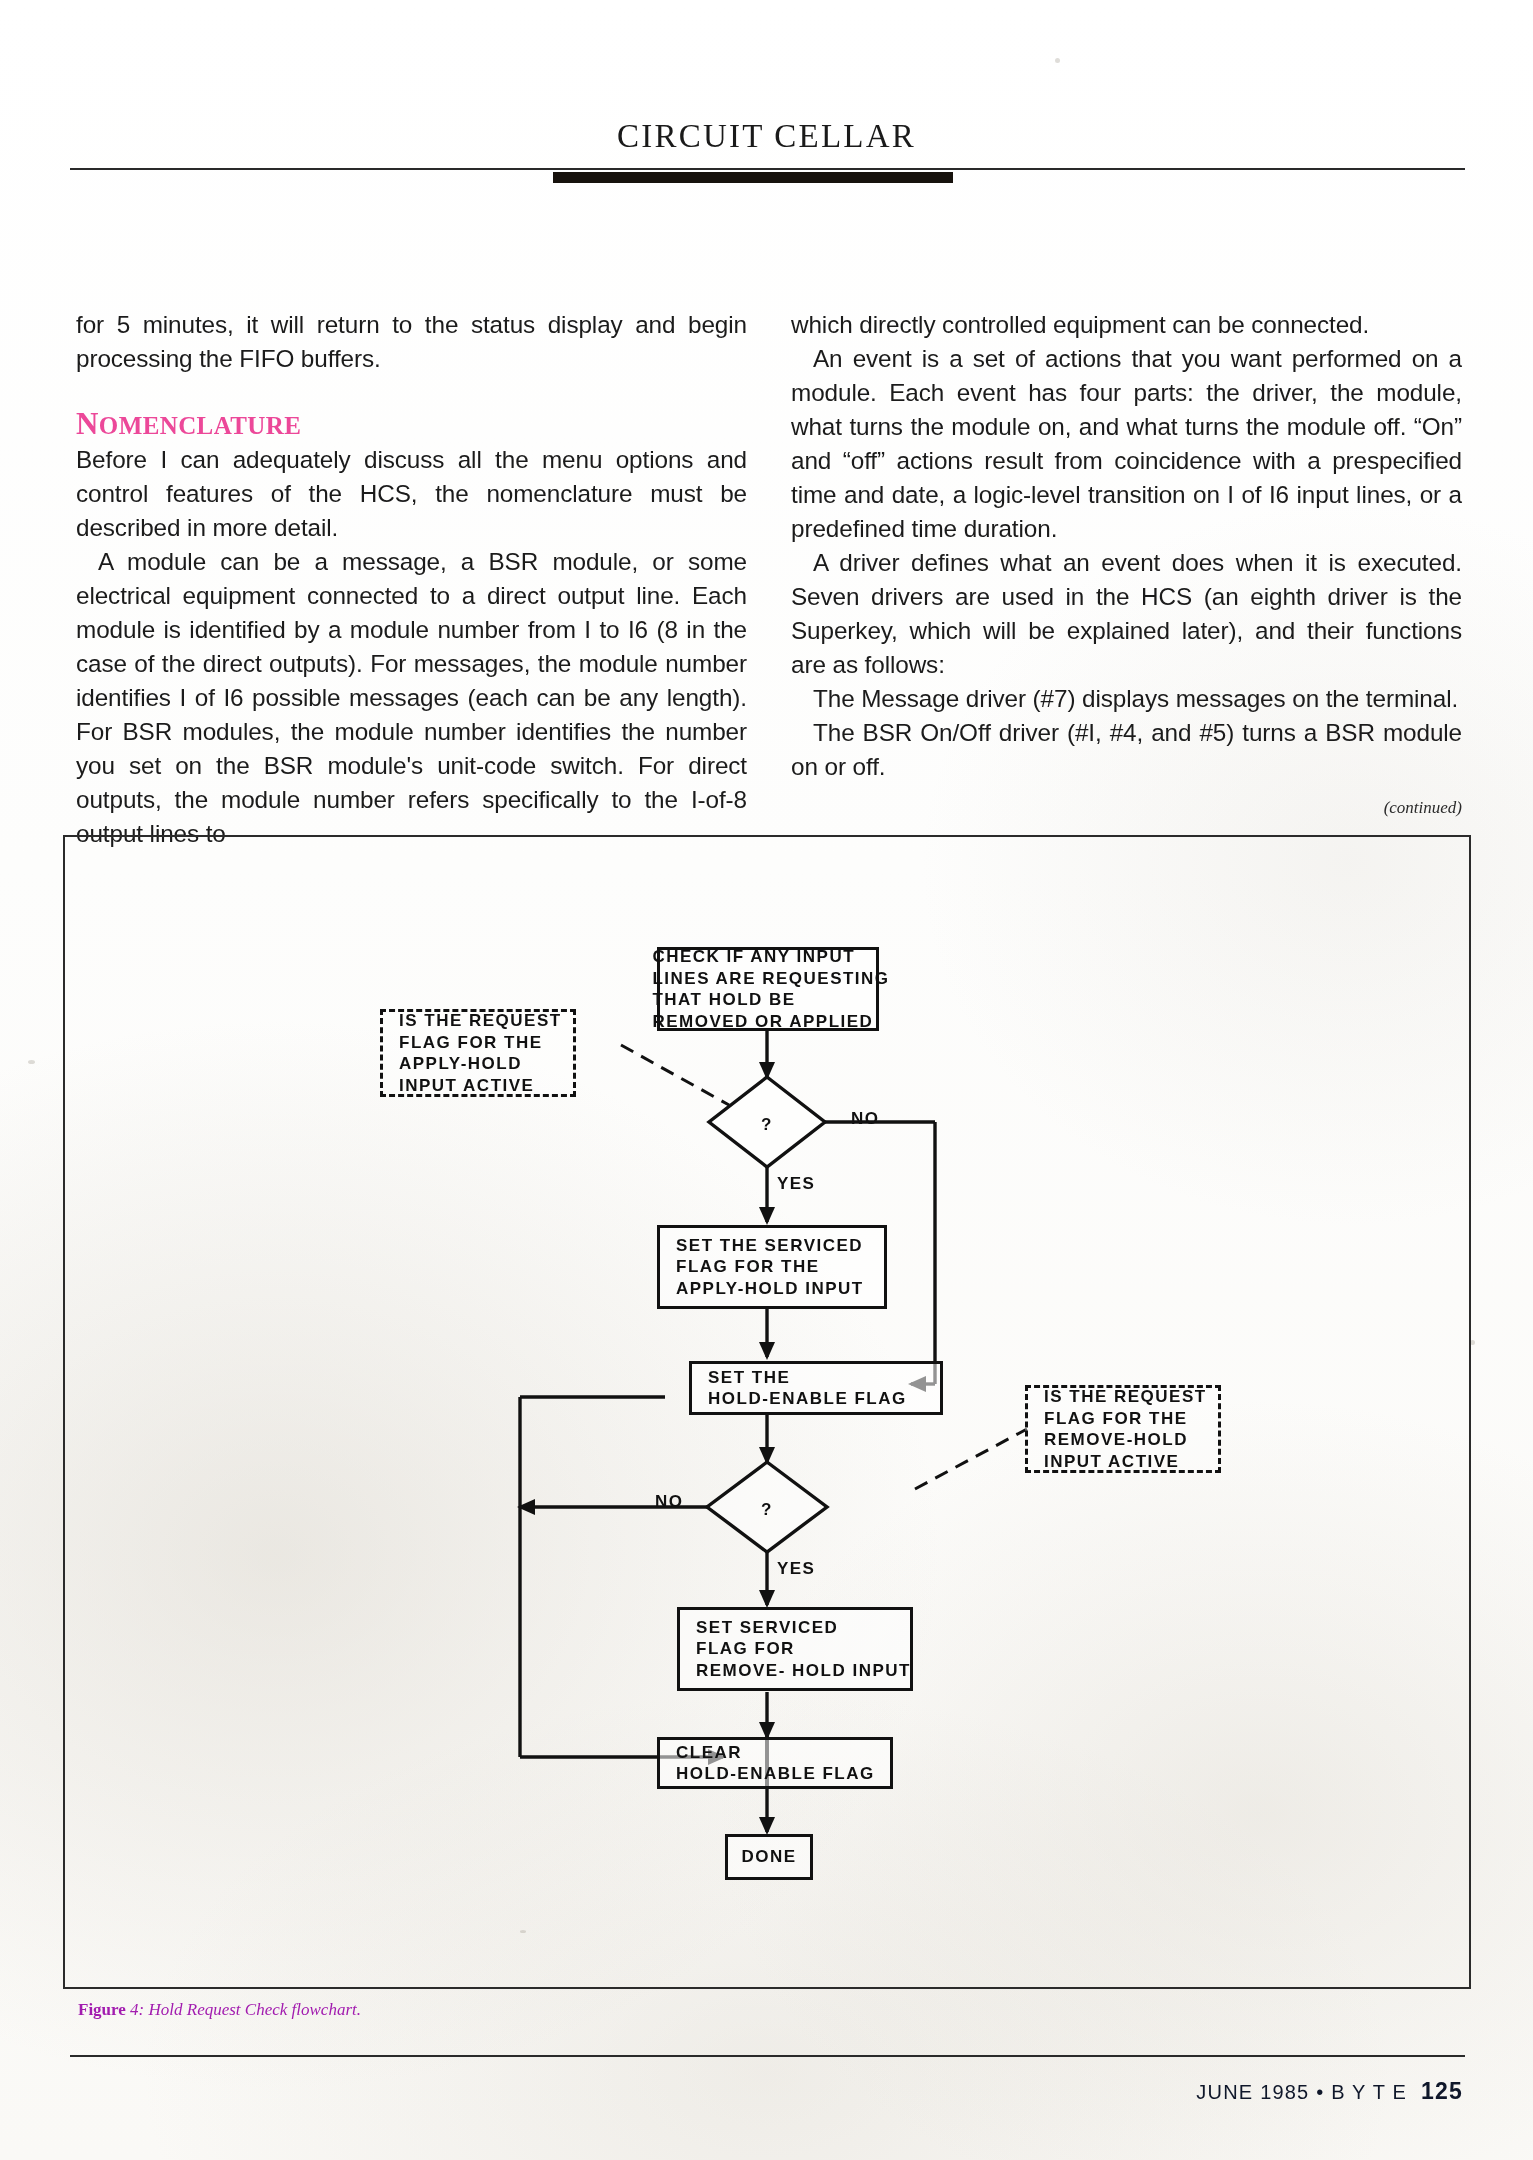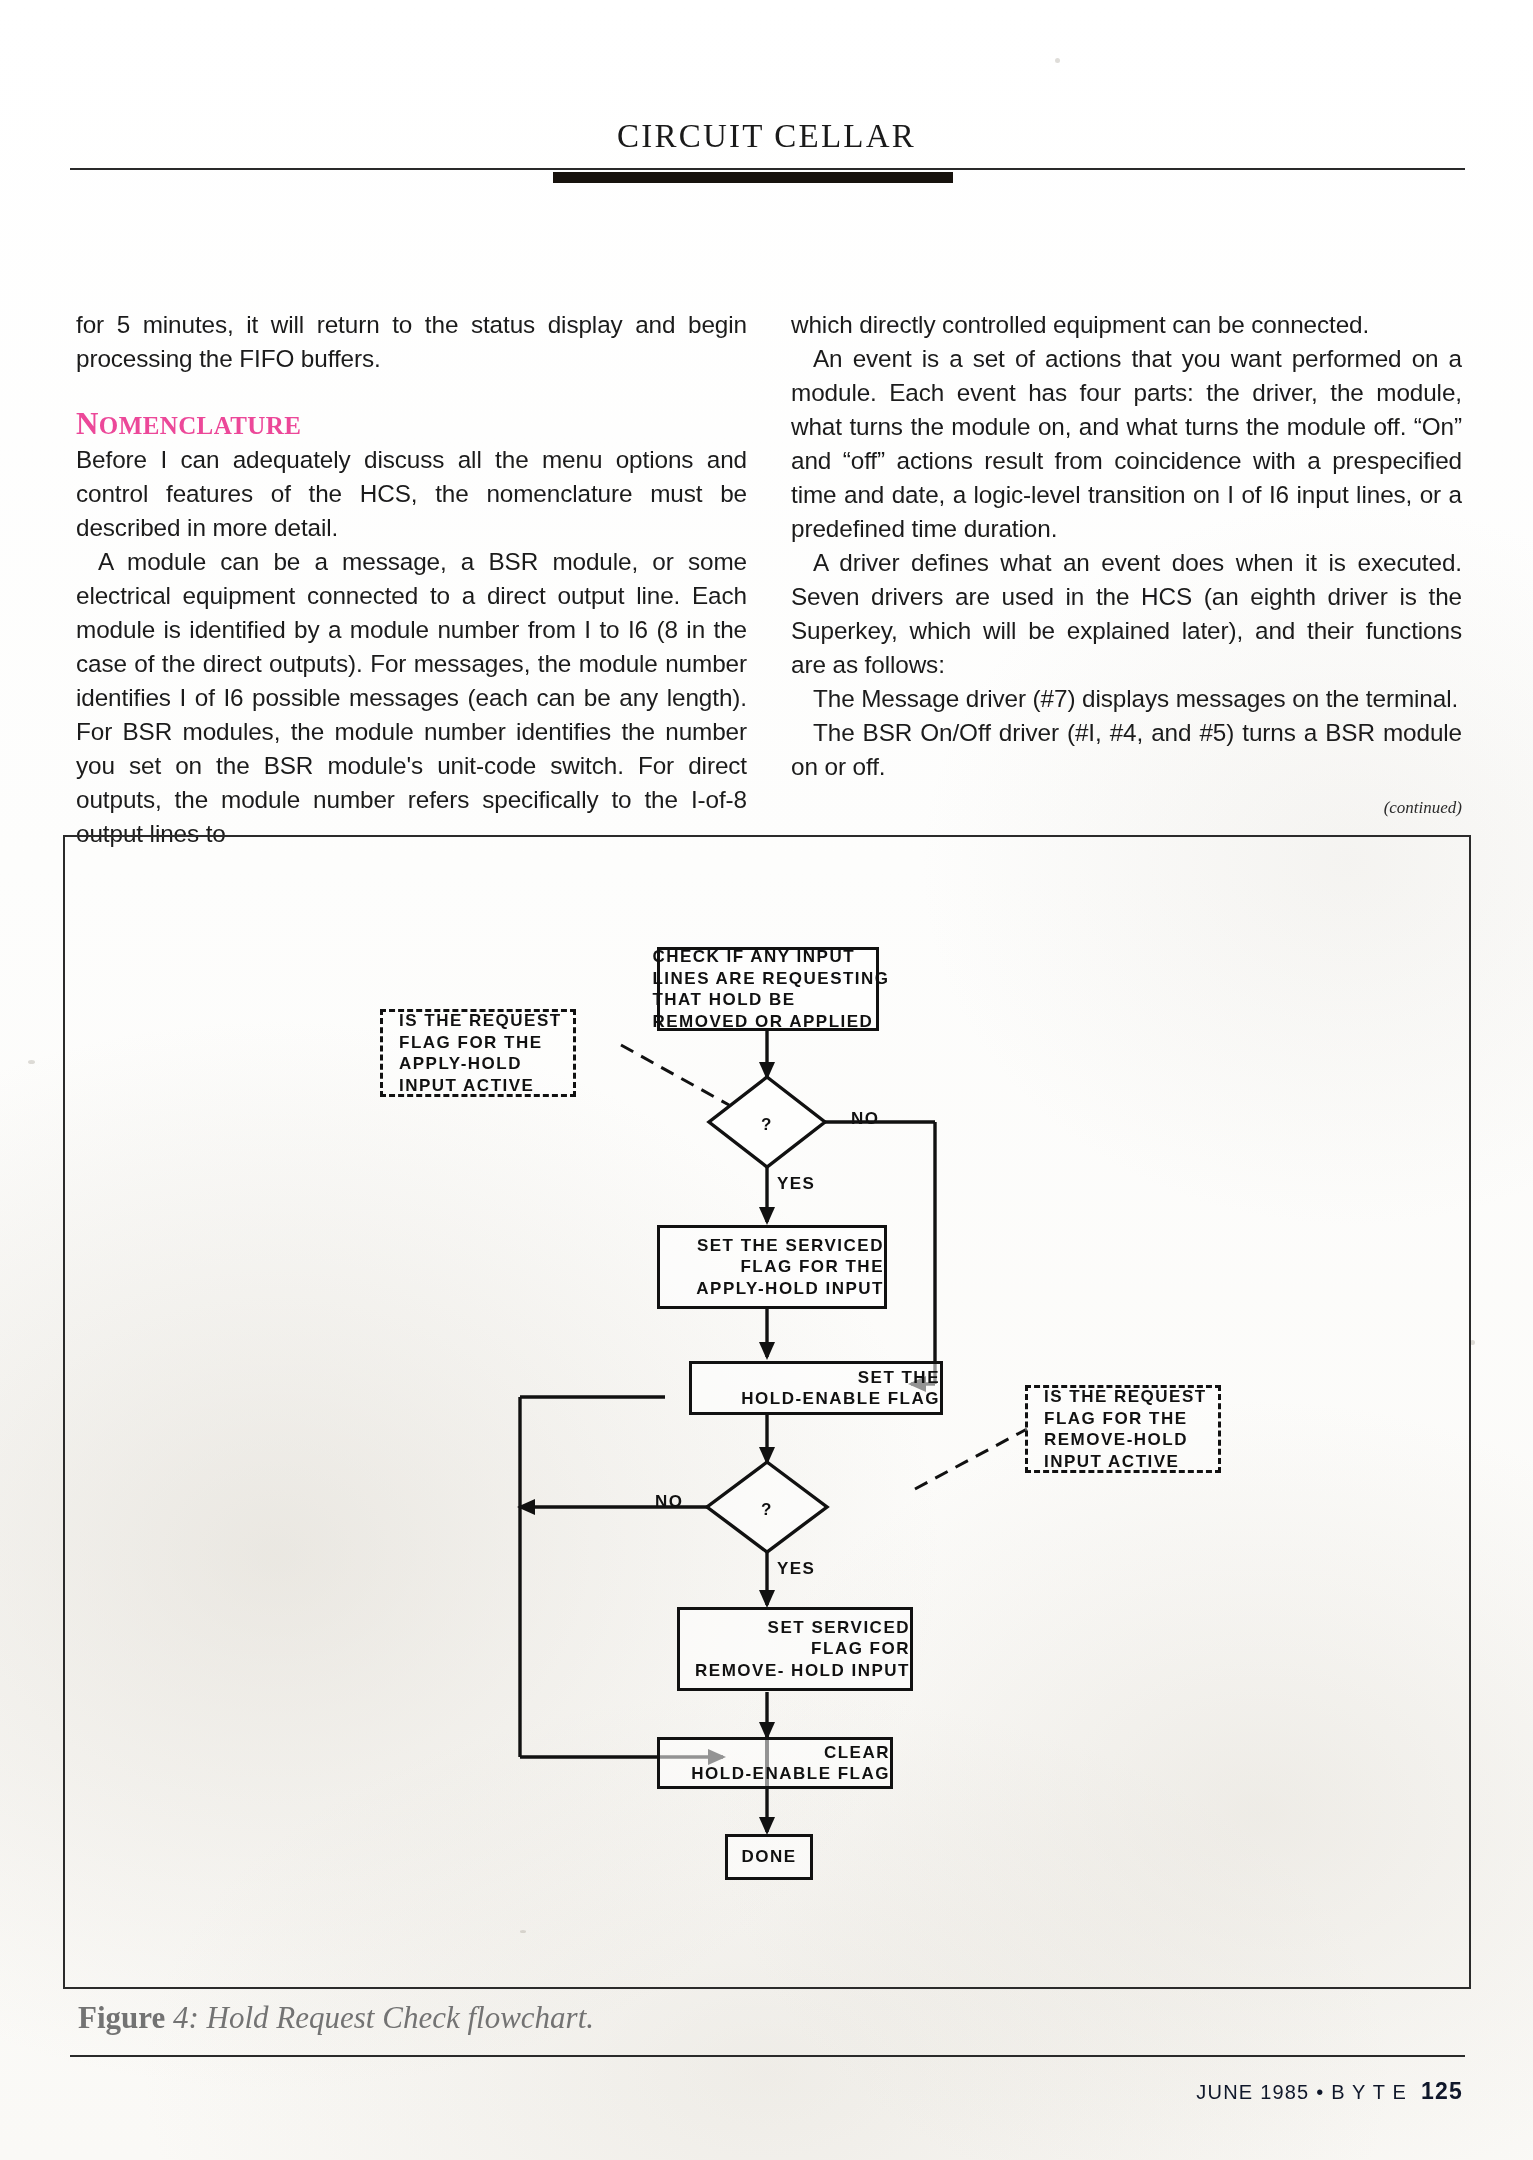--- a/index.html
+++ b/index.html
@@ -126,22 +126,21 @@
 
   
   .node {
     position: absolute;
     border: 3px solid #111;
     background: rgba(255,255,255,0.55);
     box-sizing: border-box;
     display: flex;
     flex-direction: column;
     justify-content: center;
-    padding-left: 10px;
-    align-items: flex-end;
+    padding-left: 16px;
   }
   .node .ln {
     font-family: "Liberation Sans", sans-serif;
     font-size: 17px;
     line-height: 21.5px;
     letter-spacing: 1.5px;
     color: #111;
     white-space: pre;
     font-weight: 600;
   }
@@ -176,22 +175,22 @@
     font-weight: 600;
     white-space: pre;
   }
 
   
   .caption {
     position: absolute;
     left: 78px;
     top: 2000px;
     font-family: "Liberation Serif", serif;
-    font-size: 31px;
-    color: #737373;
+    font-size: 17px;
+    color: #a21caf;
   }
   .caption .cap-b { font-weight: bold; font-style: normal; }
   .caption .cap-i { font-style: italic; }
   .rule-bottom {
     position: absolute;
     left: 70px;
     top: 2055px;
     width: 1395px;
     height: 2px;
     background: #2a2a2a;

